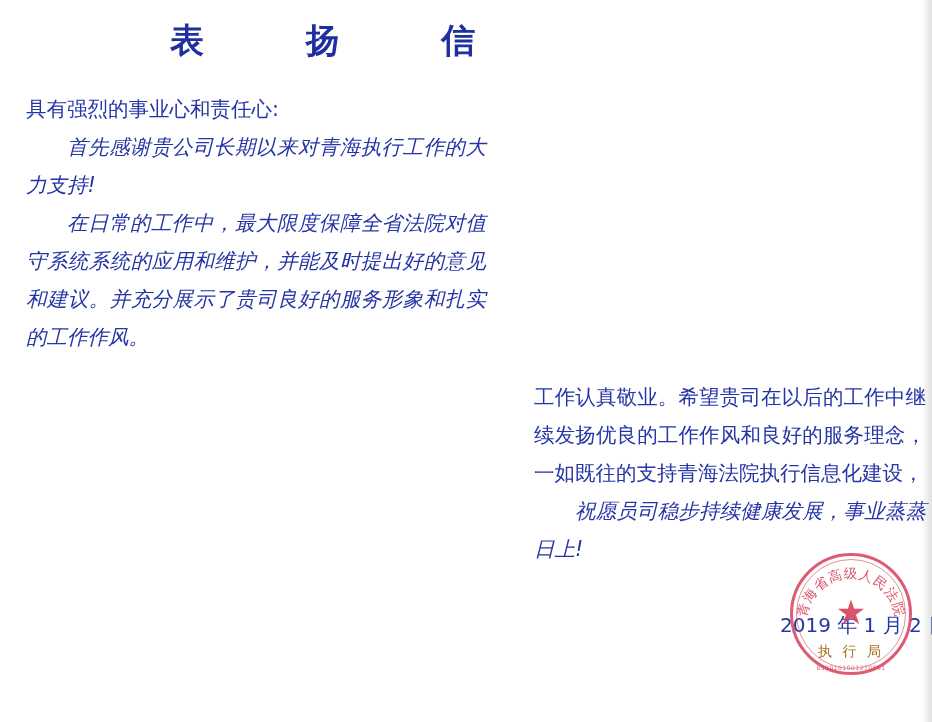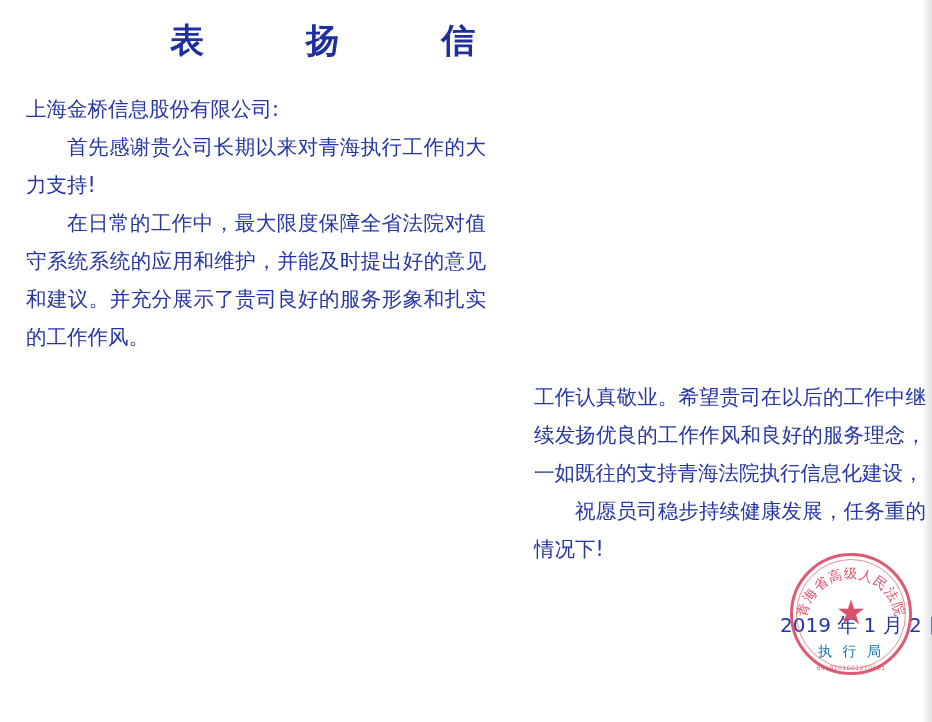--- a/index.html
+++ b/index.html
@@ -45,20 +45,21 @@
     width: 392px;
   }
   .para {
     margin: 0 0 0 0;
     text-align: justify;
     text-justify: inter-ideograph;
     white-space: pre-wrap;
   }
   .indent {
     text-indent: 2em;
+    font-style: italic;
   }
   
   #date-line {
     position: absolute;
     top: 612px;
     left: 780px;
     font-size: 20px;
     color: #2535a5;
     white-space: nowrap;
   }
@@ -108,21 +109,21 @@
     letter-spacing: 1px;
     opacity: 0.92;
   }
   #seal .bottom-text {
     position: absolute;
     left: 0;
     right: 0;
     bottom: 14px;
     text-align: center;
     font-size: 14px;
-    color: #0369a1;
+    color: #a16207;
     letter-spacing: 3px;
     opacity: 0.92;
   }
   #seal .code-text {
     position: absolute;
     left: 0;
     right: 0;
     bottom: 4px;
     text-align: center;
     font-size: 6px;
@@ -141,29 +142,29 @@
   }
 </style>
 </head>
 <body>
 
 <div id="page">
 
   <div id="title">表  扬  信</div>
 
   <div class="col" id="col-left">
-    <p class="para">上海金桥信息股份有限公司:</p>
+    <p class="para">具有强烈的事业心和责任心:</p>
     <p class="para indent">首先感谢贵公司长期以来对青海执行工作的大力支持!</p>
     <p class="para indent">在日常的工作中，最大限度保障全省法院对值守系统系统的应用和维护，并能及时提出好的意见和建议。并充分展示了贵司良好的服务形象和扎实的工作作风。</p>
 
   </div>
 
   <div class="col" id="col-right">
     <p class="para">工作认真敬业。希望贵司在以后的工作中继续发扬优良的工作作风和良好的服务理念，一如既往的支持青海法院执行信息化建设，</p>
-    <p class="para indent">祝愿员司稳步持续健康发展，任务重的情况下!</p>
+    <p class="para indent">祝愿员司稳步持续健康发展，事业蒸蒸日上!</p>
   </div>
 
   <div id="date-line">2019 年 1 月 2 日</div>
 
   <div id="seal">
     <div class="ring"></div>
     <div class="ring2"></div>
     <svg class="arc-text" viewBox="0 0 122 122">
       <defs>
         <path id="arcpath" d="M 16,70 A 45,45 0 0 1 106,70" fill="none"></path>

